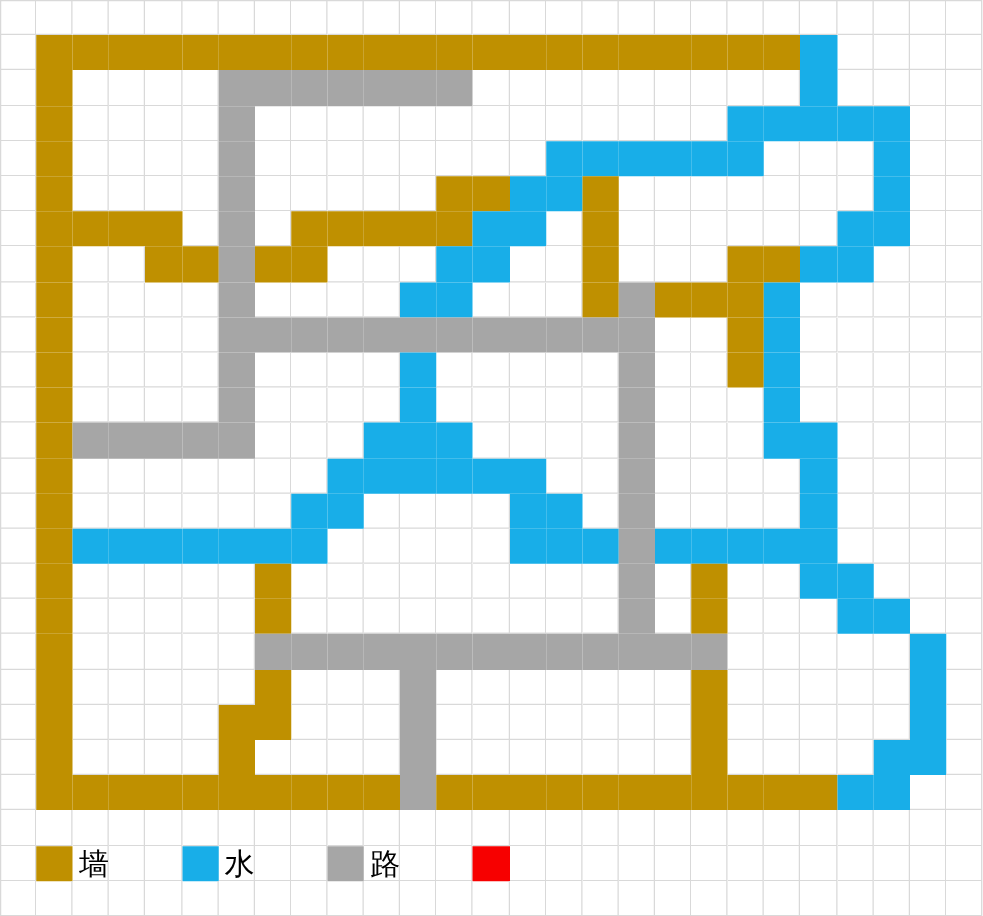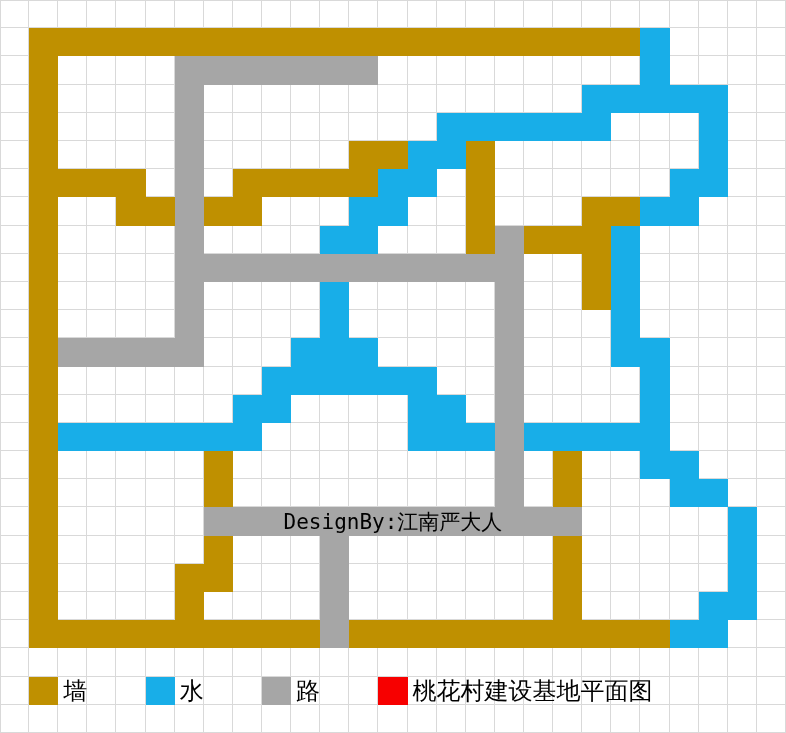--- a/index.html
+++ b/index.html
@@ -737,19 +737,17 @@
       <div class="cell empty"></div>
       <div class="cell empty"></div>
       <div class="cell empty"></div>
       <div class="cell empty"></div>
       <div class="cell empty"></div>
       <div class="cell empty"></div>
       <div class="cell empty"></div>
       <div class="cell empty"></div>
     </div>
 
-  <div class="credit" style="left: 203.778px; top: 507.462px; width: 378.444px; height: 28.1923px;">DesignBy:江南严大人</div>
 
   <span class="legend-label" style="left: 63.2222px; top: 676.615px; height: 28.1923px;">墙</span>
   <span class="legend-label" style="left: 179.667px; top: 676.615px; height: 28.1923px;">水</span>
   <span class="legend-label" style="left: 296.111px; top: 676.615px; height: 28.1923px;">路</span>
-  <span class="legend-label" style="left: 412.556px; top: 676.615px; height: 28.1923px;">桃花村建设基地平面图</span>
 </div>
 
 </body></html>

